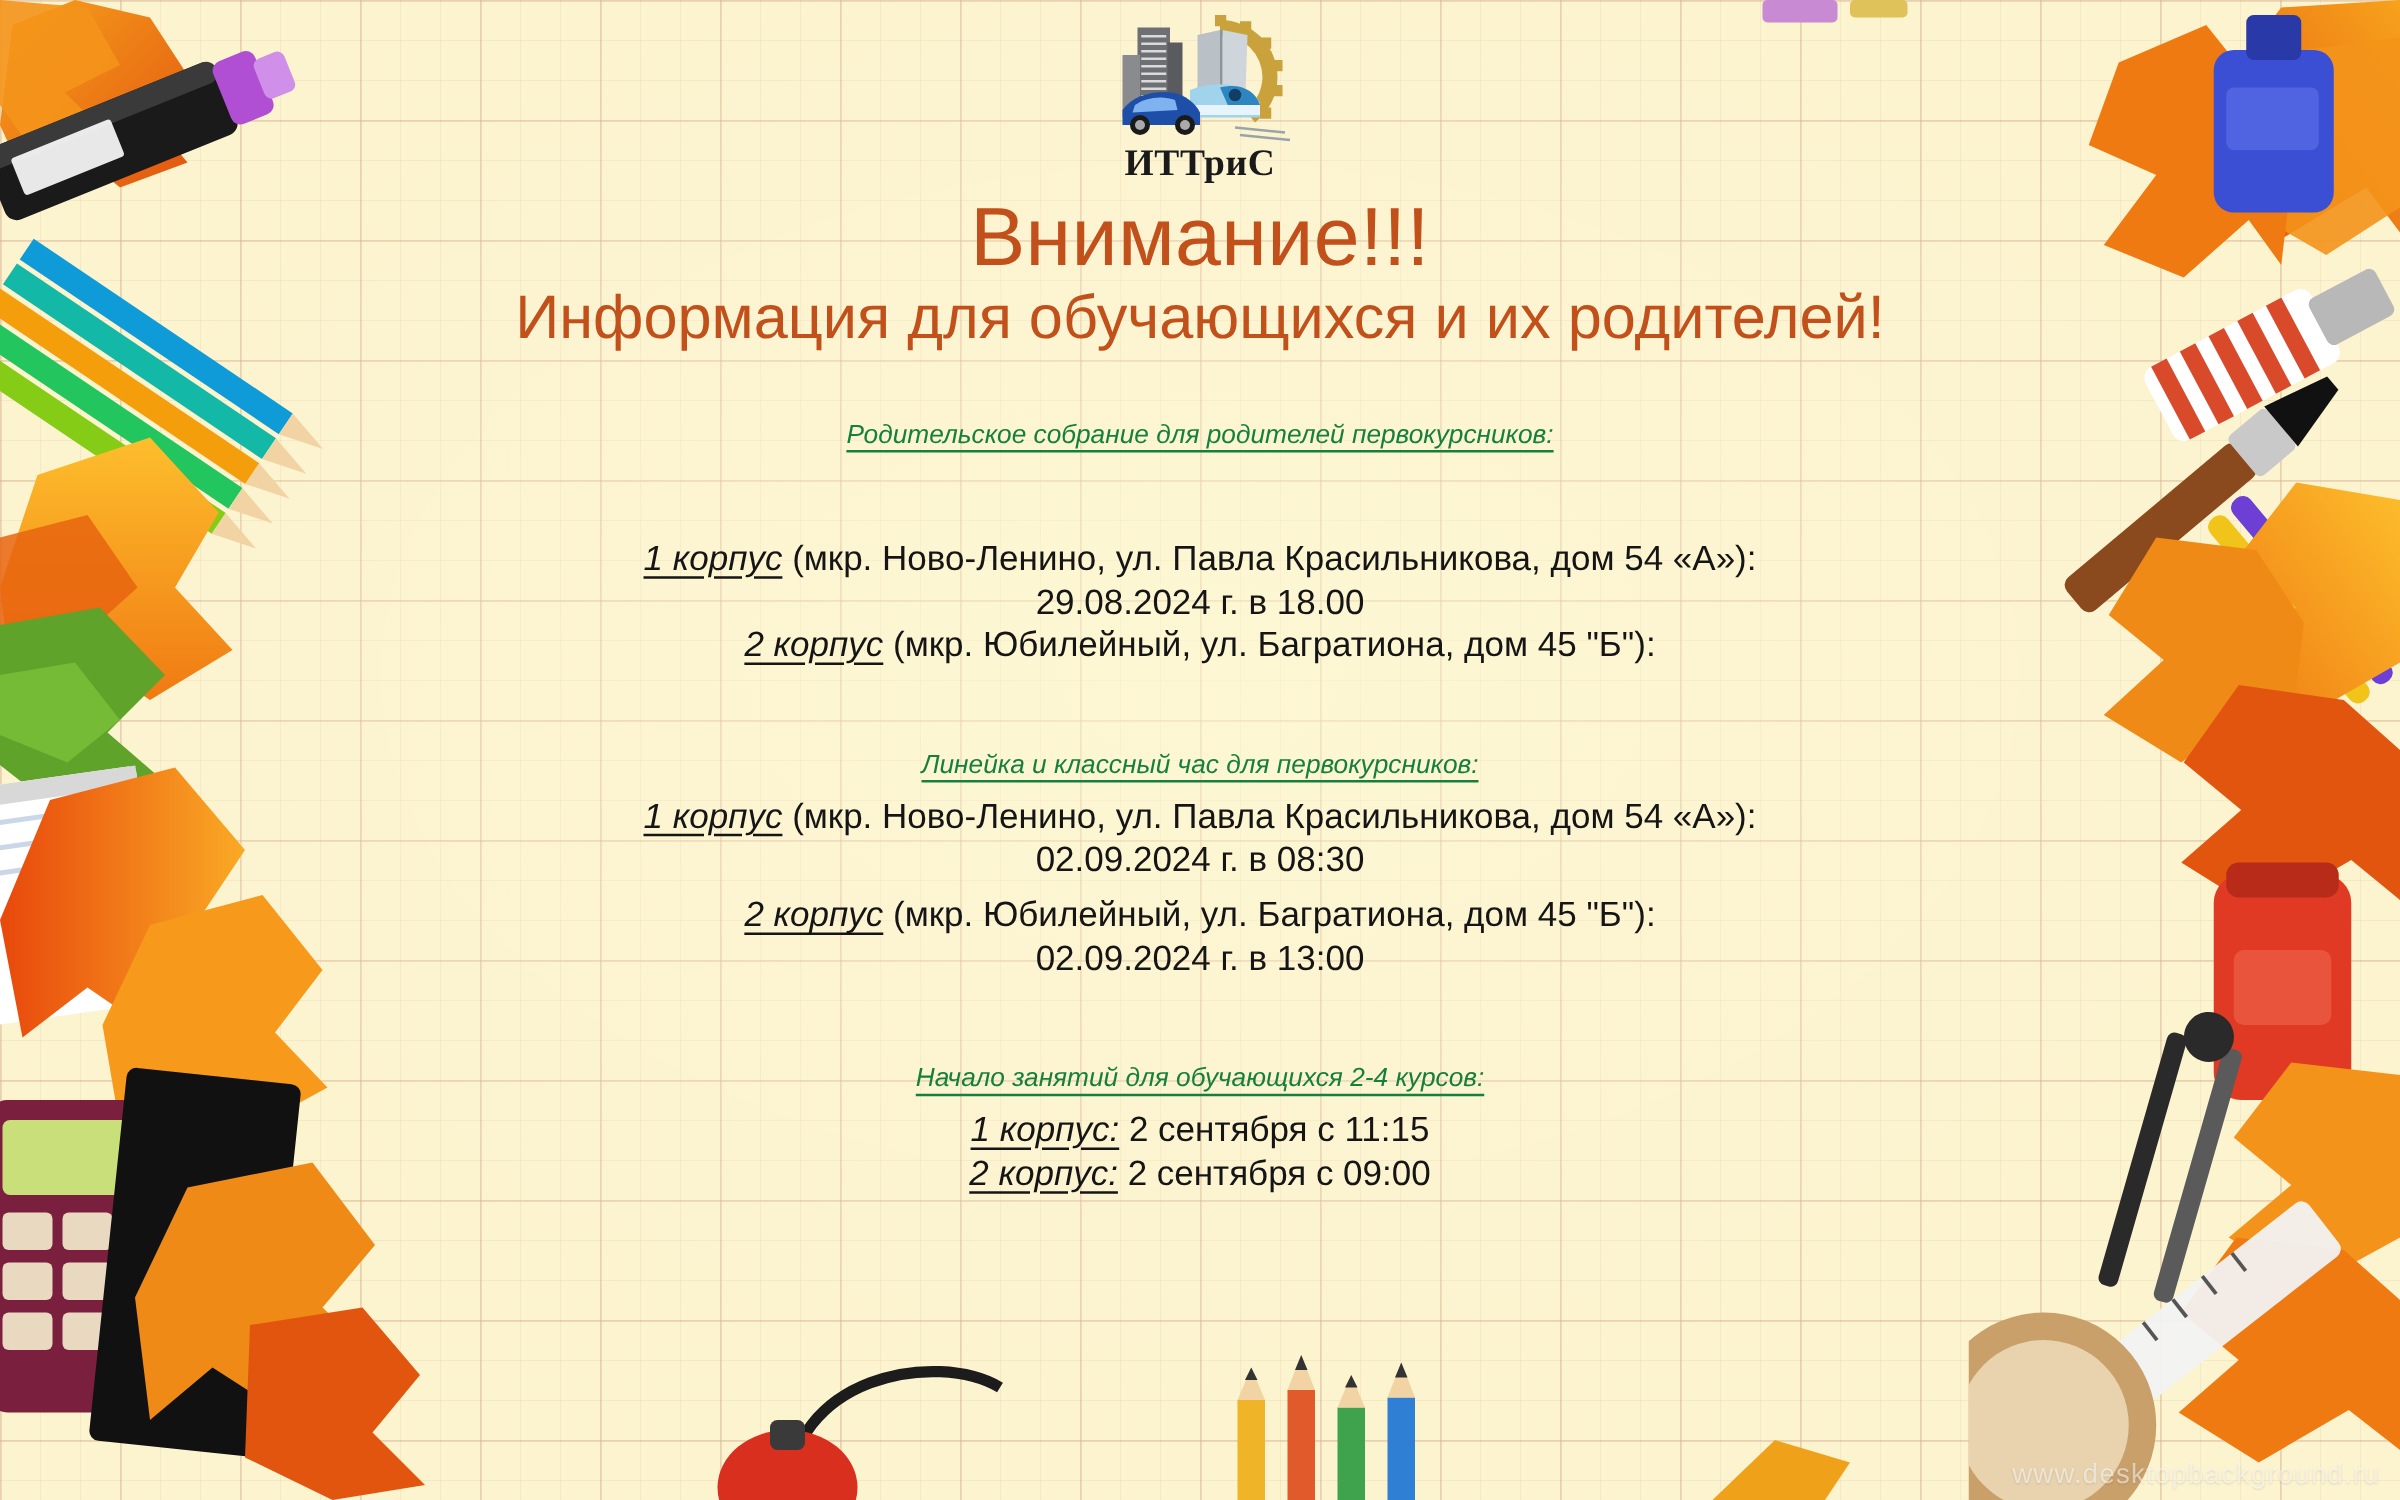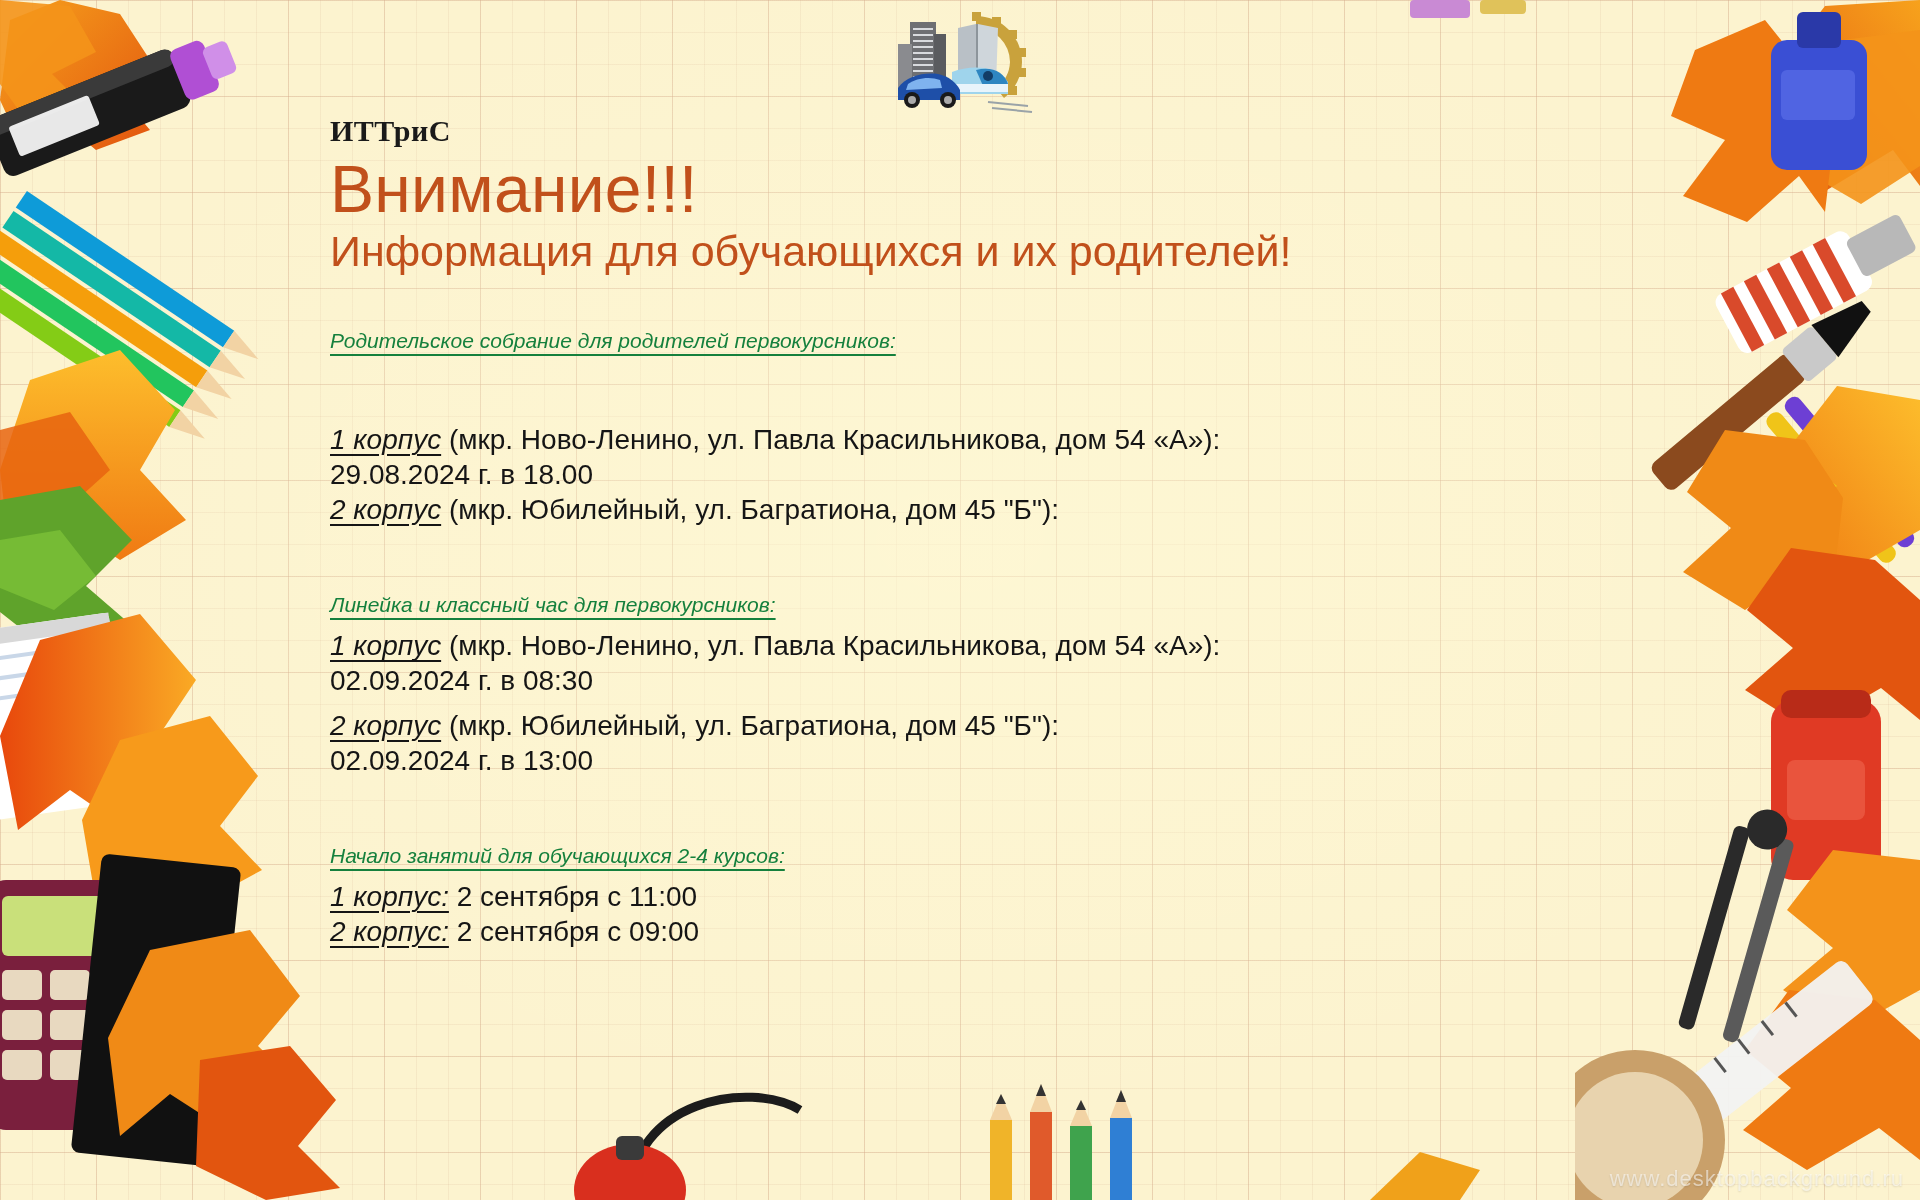--- a/index.html
+++ b/index.html
@@ -24,21 +24,21 @@
   #vignette{
     position:absolute;inset:0;
     background:
       radial-gradient(ellipse 70% 70% at 50% 45%, rgba(255,250,215,.55) 0%, rgba(250,238,190,0) 70%);
     pointer-events:none;
   }
 
   
   #content{
     position:absolute;left:330px;top:0;width:1260px;height:1024px;
-    text-align:left;
+    text-align:center;
     z-index:40;
   }
 
   .logo-wrap{margin-top:10px;height:140px;position:relative;}
   .logo-svg{display:block;margin:0 auto;}
   .logo-word{
     font-family:"Liberation Serif",serif;
     font-weight:bold;font-size:30px;color:#1a1a1a;
     letter-spacing:.5px;margin-top:-4px;
   }
@@ -46,21 +46,21 @@
   .h1{
     color:#c1501b;
     font-size:66px;
     line-height:1.03;
     margin-top:6px;
     font-weight:400;
     letter-spacing:.3px;
   }
   .h2{
     color:#c1501b;
-    font-size:43px;
+    font-size:49px;
     line-height:1.1;
     margin-top:4px;
     font-weight:400;
     white-space:nowrap;
   }
 
   .section-head{
     color:#15803d;
     font-size:21px;
     font-style:italic;
@@ -388,21 +388,21 @@
   <div class="sp-f"></div>
   <div class="line">
     <span class="corp"> 2 корпус</span><span> (мкр. Юбилейный, ул. Багратиона, дом 45 "Б"):</span>
   </div>
   <div class="line">02.09.2024 г. в 13:00</div>
 
   <div class="sp-e"></div>
   <div class="section-head">Начало занятий для обучающихся  2-4 курсов:</div>
   <div class="sp-d"></div>
   <div class="line">
-    <span class="corp">1 корпус:</span><span>  2 сентября с 11:00</span>
+    <span class="corp">1 корпус:</span><span>  2 сентября с 11:15</span>
   </div>
   <div class="line">
     <span class="corp">2 корпус:</span><span> 2 сентября с 09:00</span>
   </div>
 
 </div>
 
 <div id="watermark">www.desktopbackground.ru</div>
 
 </body></html>

